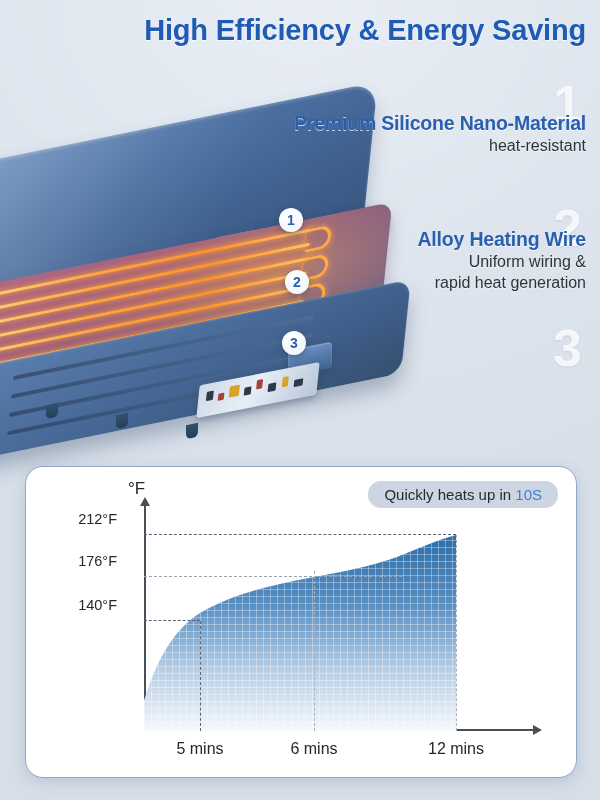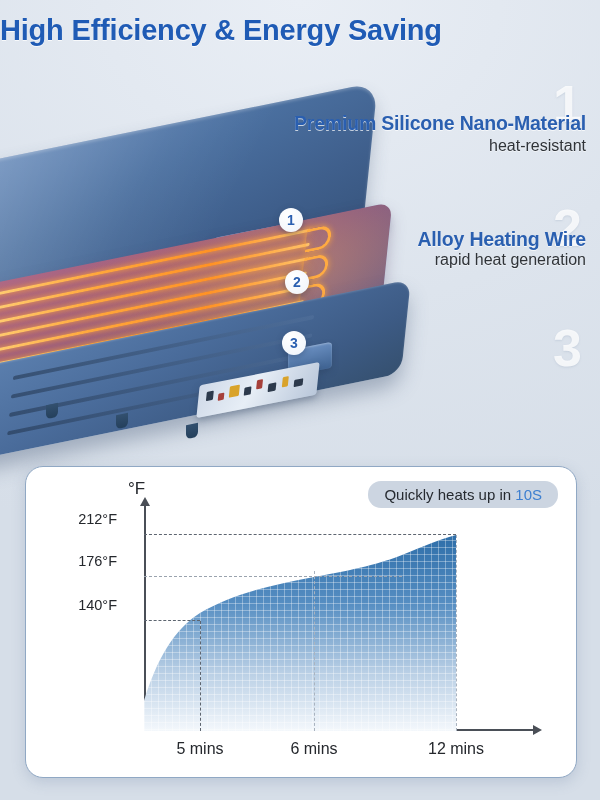--- a/index.html
+++ b/index.html
@@ -11,21 +11,21 @@
   }
   .page{
     position:relative;width:600px;height:800px;
     background:
       radial-gradient(120% 70% at 50% 0%, #e9eef5 0%, #dde4ed 55%, #d6dee8 100%);
   }
 
   
   .title{
     position:absolute;top:14px;left:0;width:586px;
-    text-align:left;
+    text-align:right;
     font-size:29px;font-weight:bold;letter-spacing:-0.2px;
     color:#1f5bb5;
     text-shadow:0 1px 0 rgba(255,255,255,.75);
   }
 
   
   .ghost{
     position:absolute;right:18px;
     font-size:52px;font-weight:bold;line-height:1;
     color:rgba(255,255,255,.80);
@@ -290,20 +290,21 @@
   <div class="callout c1">1</div>
   <div class="callout c2">2</div>
   <div class="callout c3">3</div>
 
   <div class="feat f1">
     <div class="h">Premium Silicone Nano-Material</div>
     <div class="s">heat-resistant</div>
   </div>
   <div class="feat f2">
     <div class="h">Alloy Heating Wire</div>
+    <div class="s">Uniform wiring &amp;</div>
     <div class="s" style="margin-top:0">rapid heat generation</div>
   </div>
   <div class="feat f3">
   </div>
 
   <div class="card">
 
     <div class="pill"><span>Quickly heats up in </span><span class="hl">10S</span></div>
 
     <div class="plot">

